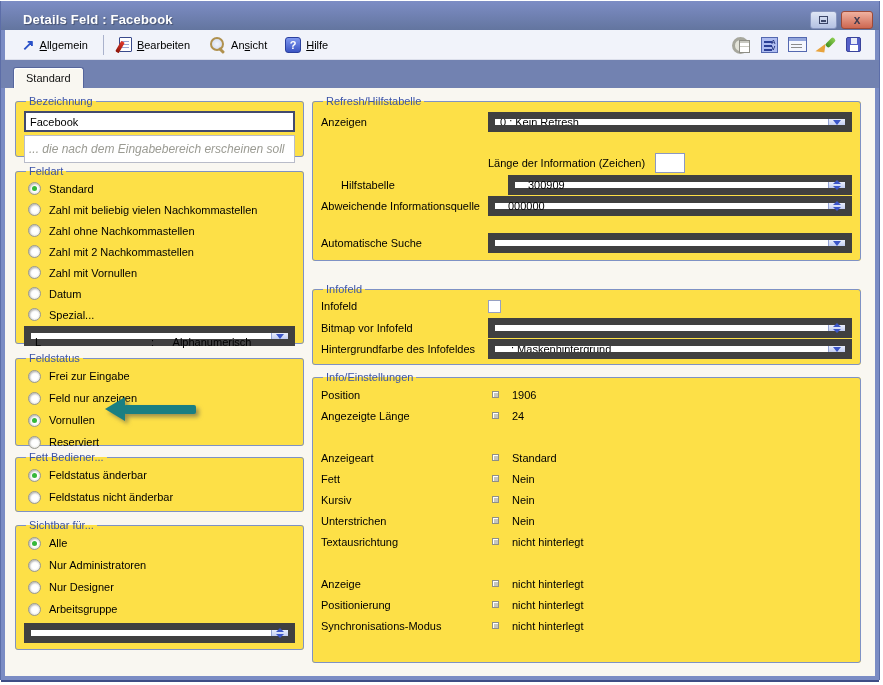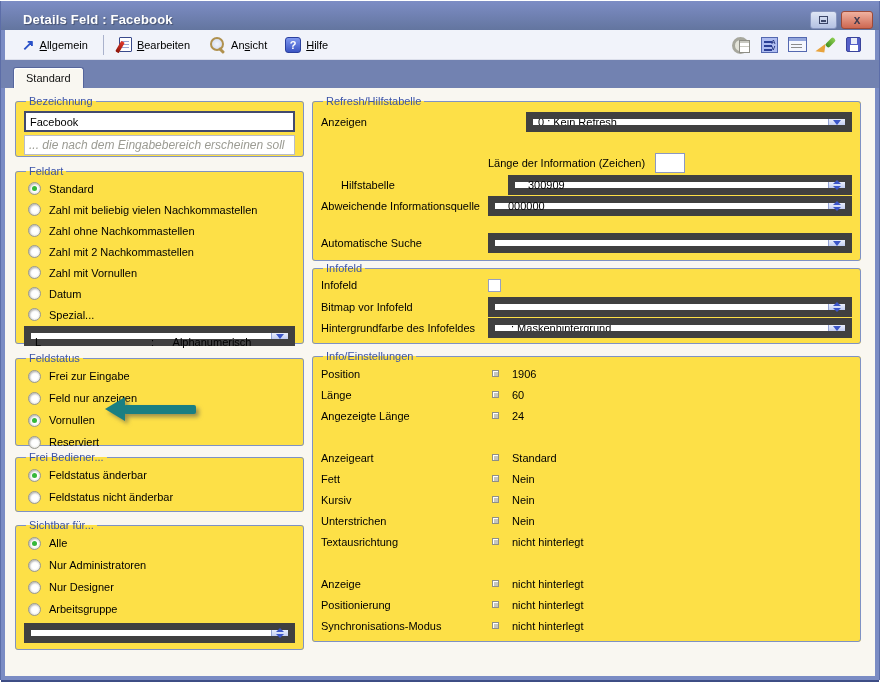--- a/index.html
+++ b/index.html
@@ -87,21 +87,21 @@
   .row { display:flex; align-items:center; height:21px; }
   .row22 { height:22px; }
 
   .radio { width:13px; height:13px; flex:0 0 13px; border-radius:50%; margin:0 8px 0 4px;
     background:radial-gradient(#ffffff 40%, #dedeD6); border:1px solid #9a9a92;
     box-shadow:inset 1px 1px 2px rgba(0,0,0,0.25); position:relative; }
   .radio.checked::after { content:""; position:absolute; left:3px; top:3px; width:5px; height:5px;
     border-radius:50%; background:#35b83a; }
   .checkbox { width:13px; height:13px; background:#fff; border:1px solid #96a0c2; }
 
-  .txt { display:block; width:100%; height:20px; border:1px solid #8c98c2; background:#fff;
+  .txt { display:block; width:100%; height:28px; border:1px solid #8c98c2; background:#fff;
     font-family:"Liberation Sans", sans-serif; font-size:11px; padding:0 4px; color:#000; }
   .main-input { border:2px solid #424a6e; margin-top:3px; height:21px; }
   .hint-input { margin-top:3px; border:1px solid #b9bcc9; color:#9b9b93; font-style:italic; font-size:12px; }
 
   
   .combo, .spinfield { display:flex; align-items:stretch; height:20px; border:7px solid #404040; background:#fff; }
   .combo .val { flex:1; display:flex; align-items:center; padding-left:5px; overflow:hidden; white-space:nowrap; }
   .dd-btn { width:17px; flex:0 0 17px; background:linear-gradient(#e9eefc,#c2cdf2); border-left:1px solid #93a2d4;
     display:flex; align-items:center; justify-content:center; }
   .dd-btn::after { content:""; width:0; height:0; border:4px solid transparent; border-top:5px solid #3c56c8; margin-top:5px; }
@@ -260,21 +260,21 @@
           <span class="radio checked"></span>
           <span>Vornullen</span>
         </div>
         <div class="row row22">
           <span class="radio"></span>
           <span>Reserviert</span>
         </div>
       </fieldset>
 
       <fieldset class="grp" style="height:61px; margin-bottom:7px;">
-        <legend>Frei Bediener...</legend>
+        <legend>Fett Bediener...</legend>
         <div class="row row22">
           <span class="radio checked"></span>
           <span>Feldstatus änderbar</span>
         </div>
         <div class="row row22">
           <span class="radio"></span>
           <span>Feldstatus nicht änderbar</span>
         </div>
       </fieldset>
 
@@ -298,23 +298,23 @@
         </div>
         <div class="spinfield" style="margin-top:3px;">
           <span class="val" style="flex:1;display:flex;align-items:center;padding-left:5px;"></span>
           <span class="sp-btn"></span>
         </div>
       </fieldset>
     </div>
 
     <div class="col right">
 
-      <fieldset class="grp" style="height:166px; margin-bottom:1px;">
+      <fieldset class="grp" style="height:166px; margin-bottom:22px;">
         <legend>Refresh/Hilfstabelle</legend>
-        <div class="frow" style="margin-top:4px;gap:38px;">
+        <div class="frow" style="margin-top:4px;">
           <span class="flbl">Anzeigen</span>
           <div class="combo fctl">
             <span class="val">0 : Kein Refresh</span>
             <span class="dd-btn"></span>
           </div>
         </div>
         <div class="frow" style="margin-top:21px;justify-content:center;">
           <span class="flbl">Länge der Information (Zeichen)</span>
           <input class="smallbox" value="" style="">
         </div>
@@ -364,25 +364,20 @@
       </fieldset>
 
       <fieldset class="grp" style="height:292px;">
         <legend>Info/Einstellungen</legend>
         <div class="irow">
           <span class="ilbl">Position</span>
           <span class="ibullet"></span>
           <span>1906</span>
         </div>
         <div class="irow">
-          <span class="ilbl">Länge</span>
-          <span class="ibullet"></span>
-          <span>60</span>
-        </div>
-        <div class="irow">
           <span class="ilbl">Angezeigte Länge</span>
           <span class="ibullet"></span>
           <span>24</span>
         </div>
         <div class="ispacer"></div>
         <div class="irow">
           <span class="ilbl">Anzeigeart</span>
           <span class="ibullet"></span>
           <span>Standard</span>
         </div>

